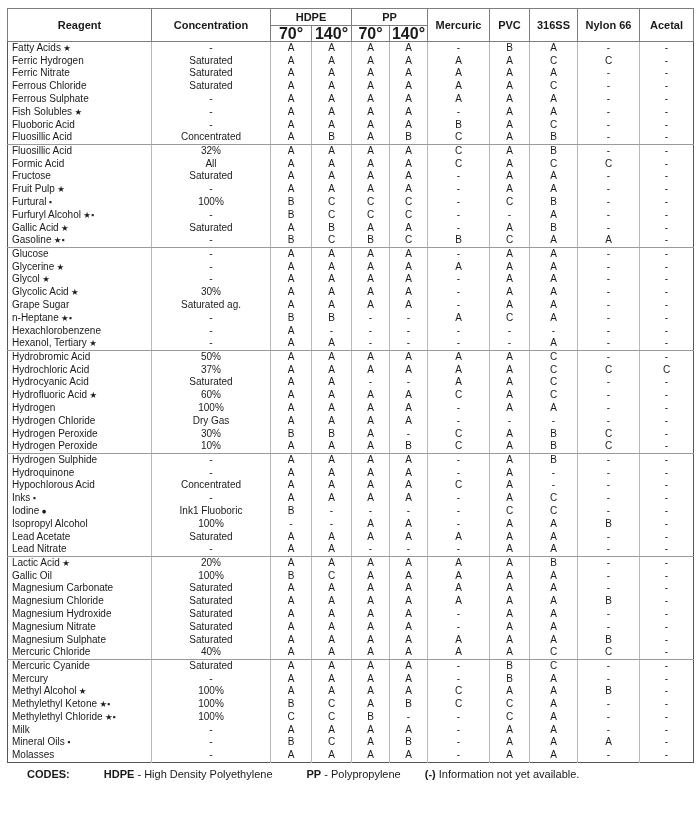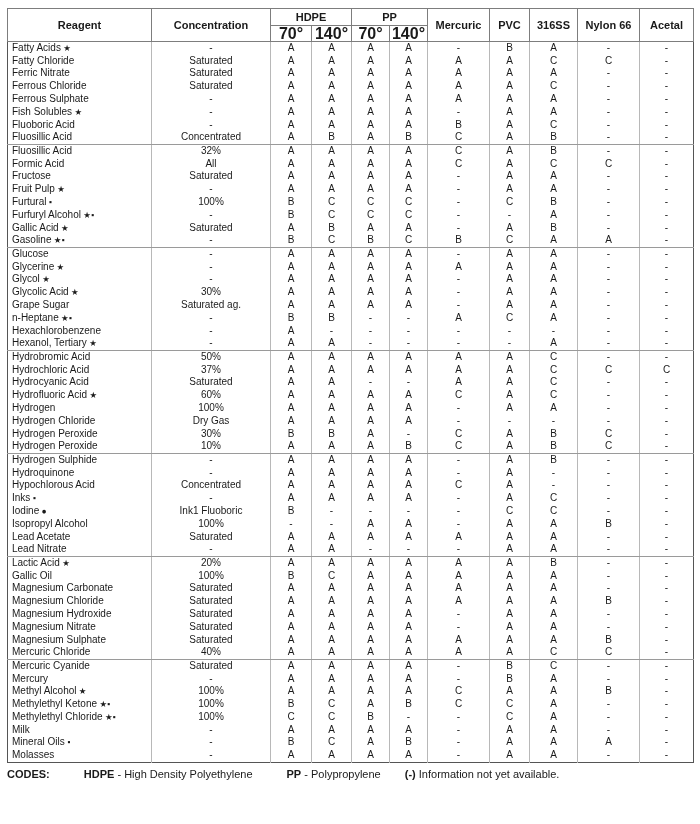--- a/index.html
+++ b/index.html
@@ -43,21 +43,21 @@
   table.chem tbody td.c-reagent {
     text-align: left;
     padding-left: 4px;
     border-left: 1px solid #555;
     margin-top: 44px;
   }
   table.chem tbody td.c-acetal { border-right: 1px solid #555; }
   table.chem tbody tr.group-end td { border-bottom: 1px solid #9a9a9a; }
   .sym { font-size: 8.5px; }
 
-  .legend { margin-top: 5px; font-size: 11px; line-height: 13px; }
+  .legend { margin-top: 5px; font-size: 11px; line-height: 13px; margin-left: 20px; }
   .legend .row { white-space: nowrap; }
   .legend b { font-weight: bold; }
   .gap-s { display: inline-block; width: 24px; }
   .gap-m { display: inline-block; width: 34px; }
 </style>
 </head>
 <body>
 
 <div class="page">
 
@@ -102,21 +102,21 @@
           <td class="c-val">A</td>
           <td class="c-val">A</td>
           <td class="c-val">A</td>
           <td class="c-val">-</td>
           <td class="c-val">B</td>
           <td class="c-val">A</td>
           <td class="c-val">-</td>
           <td class="c-acetal">-</td>
         </tr>
         <tr>
-          <td class="c-reagent">Fatty Chloride</td>
+          <td class="c-reagent">Ferric Hydrogen</td>
           <td class="c-conc">Saturated</td>
           <td class="c-val">A</td>
           <td class="c-val">A</td>
           <td class="c-val">A</td>
           <td class="c-val">A</td>
           <td class="c-val">A</td>
           <td class="c-val">A</td>
           <td class="c-val">C</td>
           <td class="c-val">C</td>
           <td class="c-acetal">-</td>

